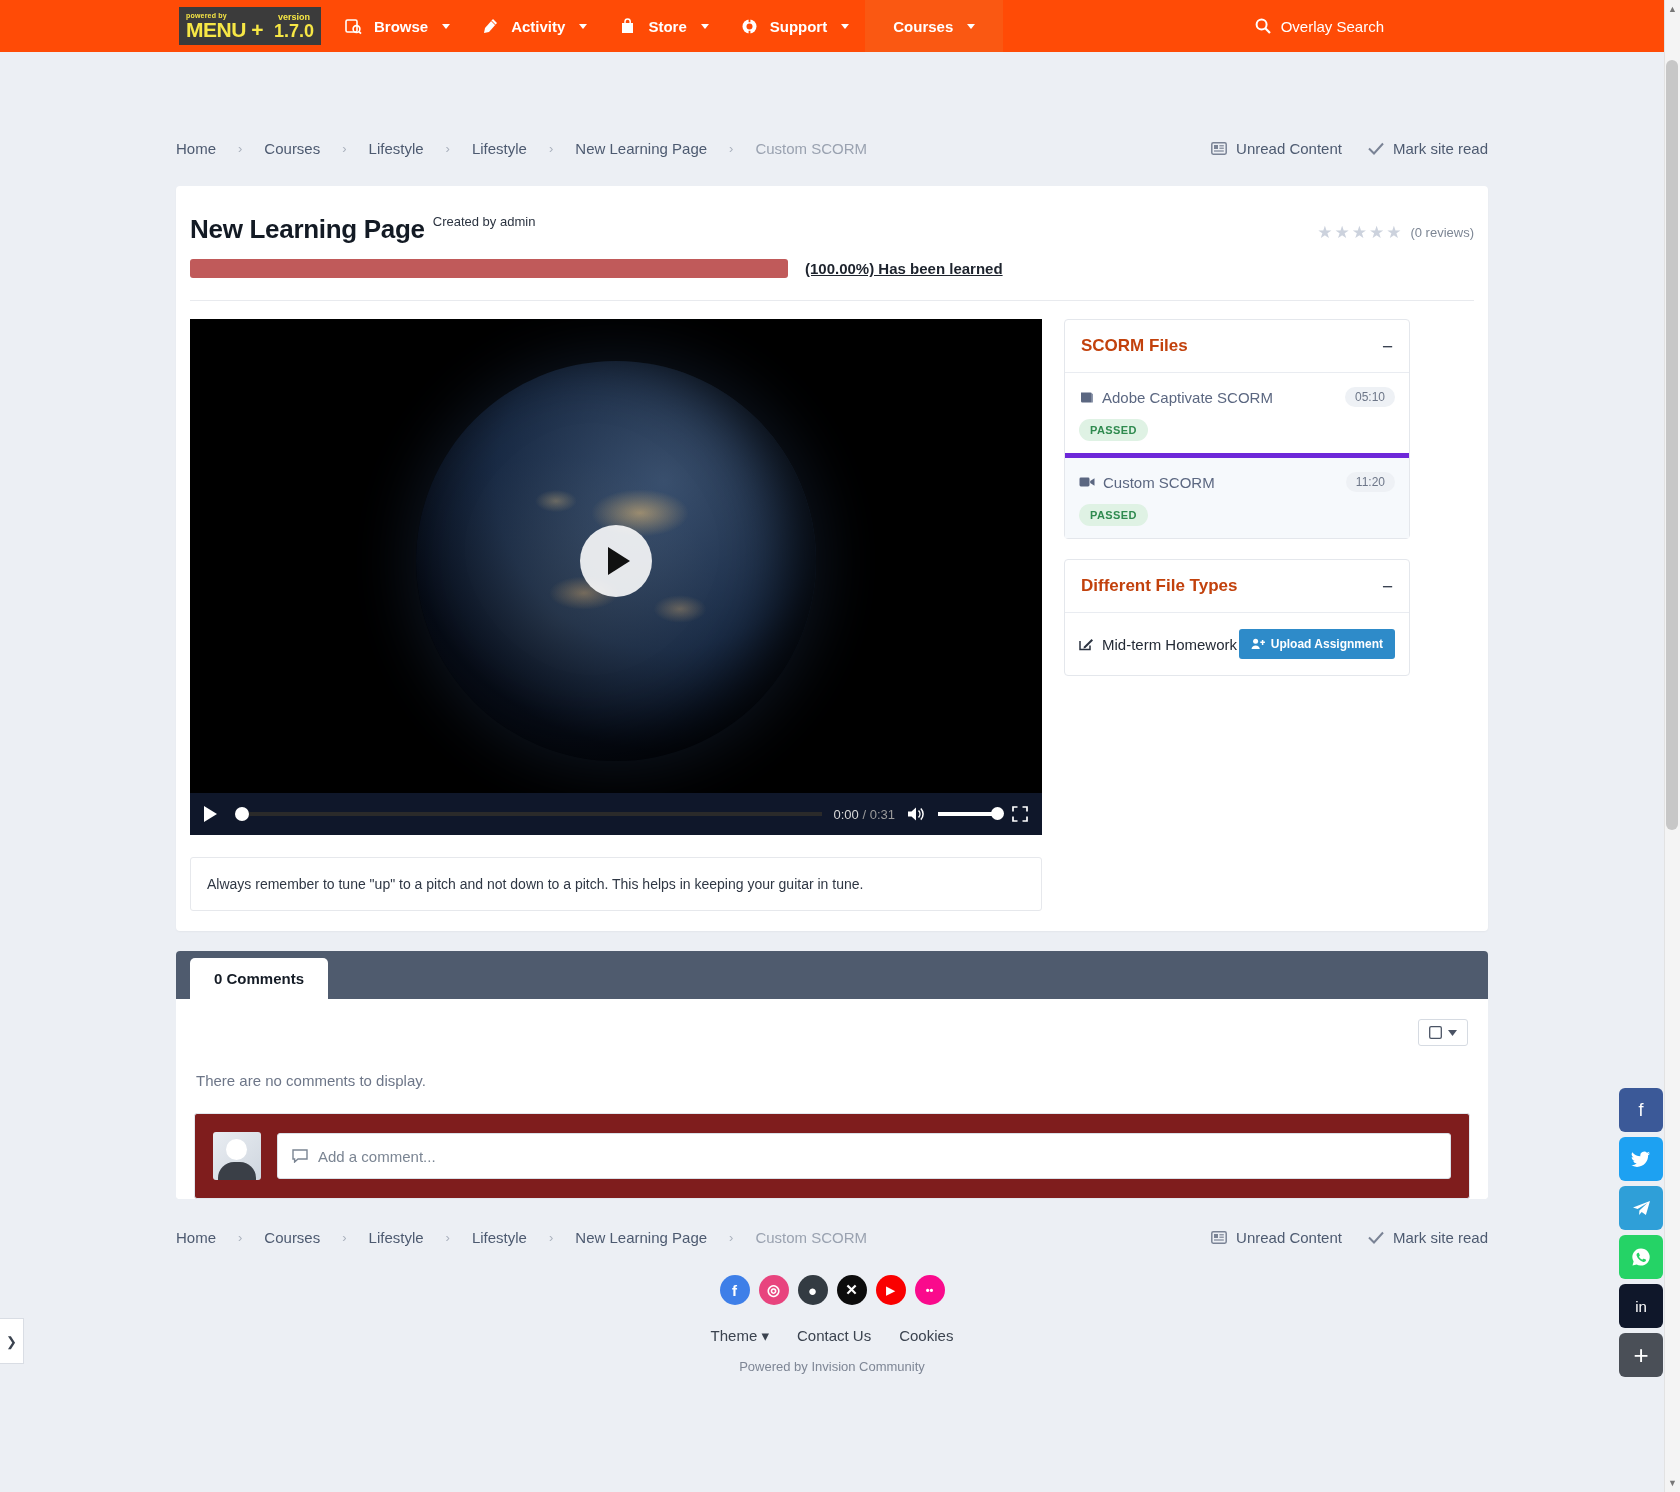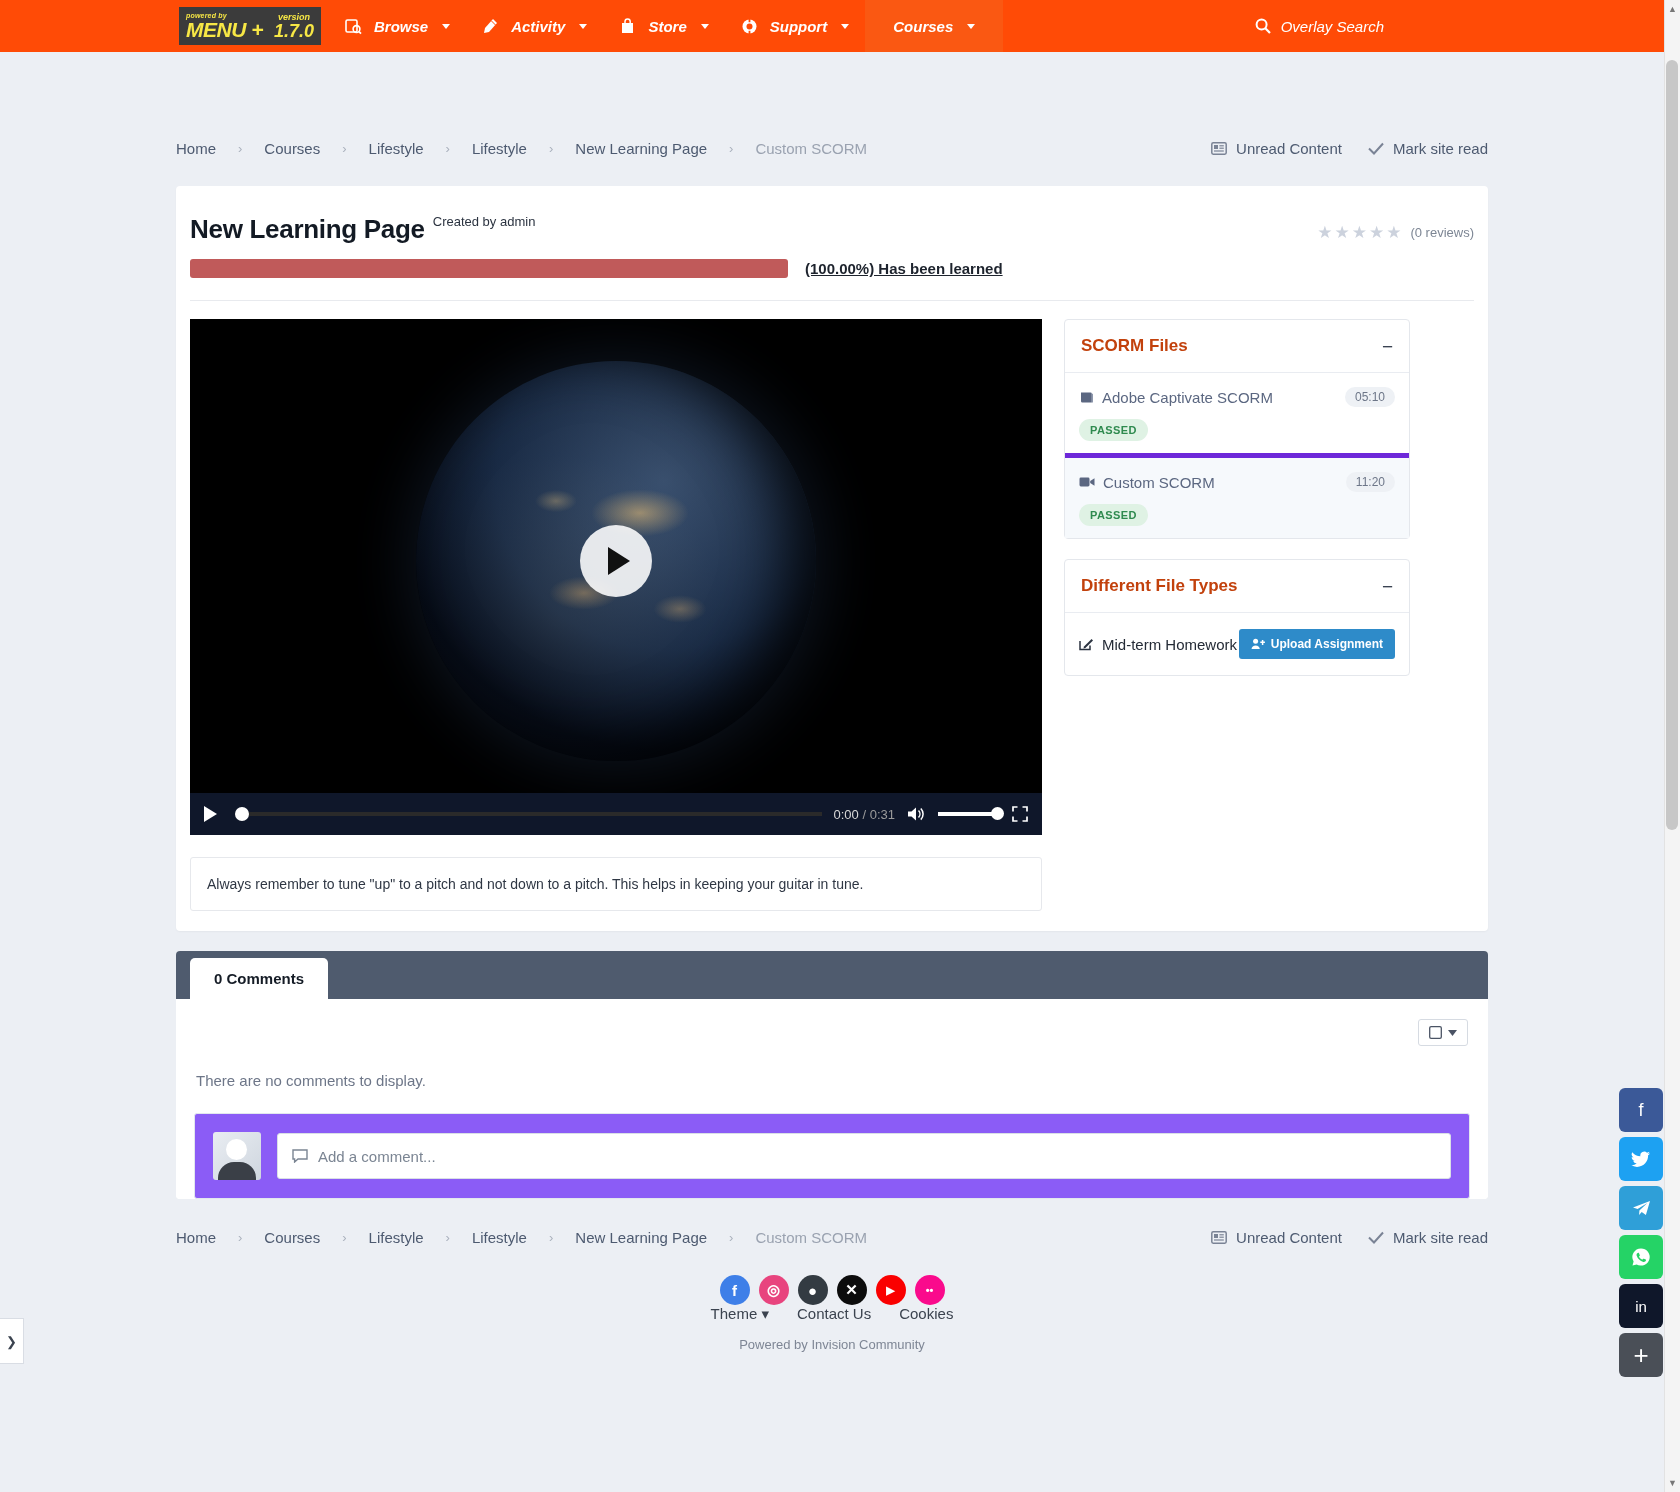--- a/index.html
+++ b/index.html
@@ -7,21 +7,21 @@
     width: 1680px; height: 1492px;
     font-family: "Liberation Sans", sans-serif;
     background: #eceff4;
     overflow: hidden;
   }
   body { position: relative; }
 
   
   .topbar {
     position: absolute; left: 0; top: 0; width: 1664px; height: 52px;
-    background: #ff4b06; display: flex; align-items: center; font-style: italic;
+    background: #ff4b06; display: flex; align-items: center;
   }
   .menu-badge {
     margin-left: 179px; width: 142px; height: 38px; background: #3b3b3b;
     display: flex; align-items: center; padding: 0 7px; position: relative;
   }
   .menu-badge .mb-left { line-height: 1; }
   .menu-badge .mb-powered { color: #f7e745; font-size: 7px; font-weight: bold; display:block; letter-spacing:.2px;}
   .menu-badge .mb-menu { color: #f7e745; font-size: 21px; font-weight: bold; display:block; letter-spacing:-.5px;}
   .menu-badge .mb-right { margin-left: auto; text-align: center; line-height: 1; }
   .menu-badge .mb-ver { color: #f7e745; font-size: 9px; font-weight: bold; display: block;}
@@ -129,31 +129,31 @@
   .btn-upload { margin-left:auto; background:#2e8bc9; color:#fff; font-size:12px; font-weight:600; border:none; border-radius:3px; padding:8px 12px; display:flex; align-items:center; gap:6px; cursor:pointer;}
 
   
   .comments { margin-top: 20px; border-radius: 4px; overflow: hidden; background:#fff;}
   .ctabs { background:#4f5b6e; height: 48px; display:flex; align-items:flex-end; padding-left: 14px;}
   .ctab { background:#fff; border-radius: 5px 5px 0 0; padding: 12px 24px; font-size:15px; font-weight:bold; color:#151c26; cursor:pointer;}
   .cbody { background:#fff; padding: 20px 20px 0 20px; }
   .cbar { display:flex; }
   .cselect { margin-left:auto; border:1px solid #d6dbe2; border-radius:3px; padding: 6px 10px; font-size:13px; color:#4a5364; display:flex; align-items:center; gap:6px; cursor:pointer;}
   .cnone { font-size:15px; color:#6d7688; padding: 26px 0 24px 0;}
-  .creply { background:#8b5cf6; border:1px solid #e2e7ee; border-radius:3px; margin: 0 -2px 0 -2px; padding: 18px 18px; display:flex; align-items:center; gap: 16px;}
+  .creply { background:#7f1d1d; border:1px solid #e2e7ee; border-radius:3px; margin: 0 -2px 0 -2px; padding: 18px 18px; display:flex; align-items:center; gap: 16px;}
   .avatar { width:48px; height:48px; border-radius:3px; background: linear-gradient(135deg,#e9edf2 0%,#cfd6df 100%); position:relative; overflow:hidden;}
   .avatar .av-h { position:absolute; left:13px; top:7px; width:21px; height:21px; border-radius:50%; background:#fff;}
   .avatar .av-b { position:absolute; left:5px; top:30px; width:38px; height:24px; border-radius:16px 16px 0 0; background:#3a3f47;}
   .cinput { flex:1; background:#fff; border:1px solid #d9dfe6; border-radius:3px; height:46px; display:flex; align-items:center; padding: 0 14px; gap: 10px; color:#7b8593; font-size:15px; cursor:text;}
 
   
   .footbar { display:flex; align-items:center; height: 48px; margin-top: 14px; font-size: 15px;}
   .social { display:flex; justify-content:center; gap: 9px; margin-top: 14px;}
   .soc { width: 30px; height: 30px; border-radius: 50%; display:flex; align-items:center; justify-content:center; color:#fff; font-size:15px; font-weight:bold; cursor:pointer;}
-  .flinks { display:flex; justify-content:center; gap: 28px; font-size: 15px; color:#3b434f;}
+  .flinks { display:flex; justify-content:center; gap: 28px; margin-top: 22px; font-size: 15px; color:#3b434f;}
   .flinks span { cursor:pointer; }
   .powered { text-align:center; margin-top: 14px; font-size: 13px; color:#7e8695;}
 
   
   .share { position: absolute; right: 17px; top: 1088px; width: 44px; display:flex; flex-direction:column; gap: 5px;}
   .share .sbtn { width: 44px; height: 44px; border-radius: 6px; display:flex; align-items:center; justify-content:center; color:#fff; font-size:18px; cursor:pointer;}
 
   
   .flyout { position:absolute; left:0; bottom:128px; width: 24px; height: 46px; background:#fff; border:1px solid #d9dde4; border-left:none; display:flex; align-items:center; justify-content:center; color:#3b434f; font-size:13px; cursor:pointer;}
   svg { display:block; }

